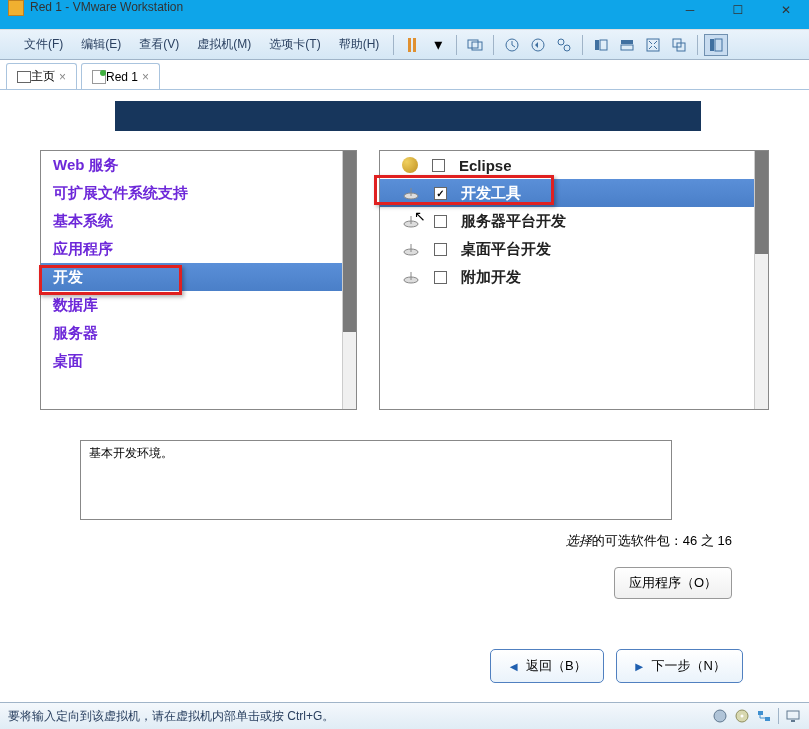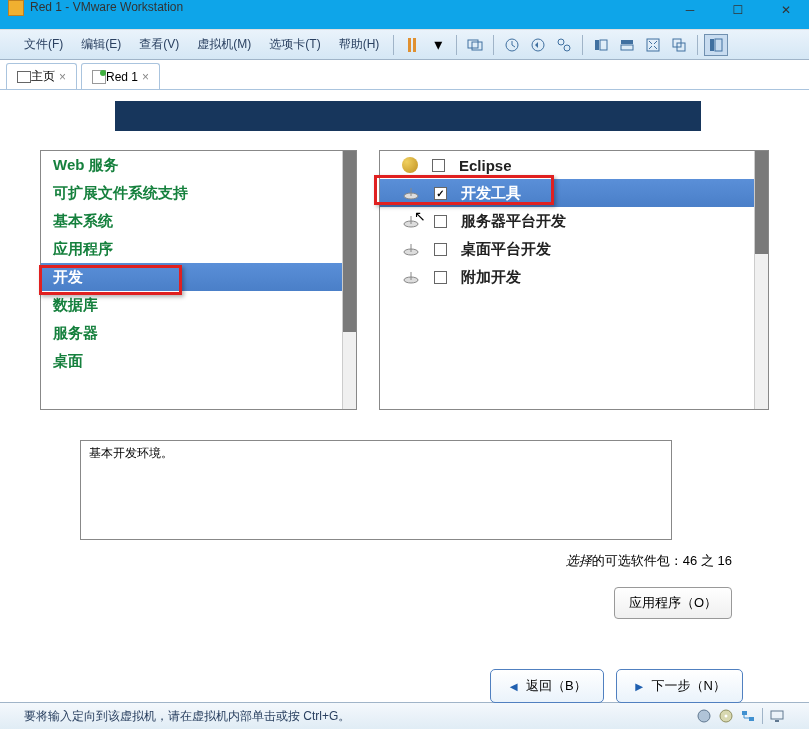--- a/index.html
+++ b/index.html
@@ -29,44 +29,44 @@
     .content { height: 612px; position: relative; background: #fff; }
     .blue-banner { position: absolute; top: 11px; left: 115px; width: 586px; height: 30px; background: #17365c; }
     
     .main-area { position: absolute; top: 60px; left: 40px; right: 40px; bottom: 0; }
     .panels { display: flex; gap: 22px; height: 260px; }
     .panel-left { width: 317px; border: 1px solid #888; background: #fff; position: relative; }
     .panel-right { flex: 1; border: 1px solid #888; background: #fff; position: relative; }
     .scrollbar { position: absolute; right: 0; top: 0; width: 14px; height: 100%; background: #f0f0f0; border-left: 1px solid #ccc; }
     .scrollbar-thumb { width: 100%; height: 70%; background: #7a7a7a; }
     
-    .cat-item { height: 28px; padding-left: 12px; display: flex; align-items: center; font-size: 15px; font-weight: bold; color: #15803d; cursor: pointer; }
+    .cat-item { height: 28px; padding-left: 12px; display: flex; align-items: center; font-size: 15px; font-weight: bold; color: #6d28d9; cursor: pointer; }
     .cat-item.selected { background: linear-gradient(to bottom, #5a8fd8, #4a7fc8); color: #fff; }
     
     .pkg-item { height: 28px; padding-left: 22px; display: flex; align-items: center; gap: 14px; font-size: 15px; font-weight: bold; color: #222; cursor: pointer; }
     .pkg-item.selected { background: linear-gradient(to bottom, #5a8fd8, #4a7fc8); color: #fff; }
     .pkg-icon { width: 18px; height: 14px; }
     .pkg-eclipse-icon { width: 16px; height: 16px; background: radial-gradient(circle at 30% 30%, #f0d060, #c09020); border-radius: 50%; }
     .checkbox { width: 13px; height: 13px; background: #fff; border: 1px solid #666; display: flex; align-items: center; justify-content: center; font-size: 10px; }
     .checkbox.checked::after { content: '✓'; color: #000; font-weight: bold; }
     .cursor-arrow { position: absolute; left: 34px; top: 57px; font-size: 14px; pointer-events: none; }
     
-    .desc-box { margin-top: 30px; margin-left: 40px; height: 100px; width: 592px; border: 1px solid #888; background: #fff; padding: 4px 8px; font-size: 12px; }
+    .desc-box { margin-top: 30px; margin-left: 40px; height: 80px; width: 592px; border: 1px solid #888; background: #fff; padding: 4px 8px; font-size: 12px; }
     
     .status-line { margin-top: 12px; text-align: right; padding-right: 37px; font-size: 13px; font-style: italic; }
     .status-line .nonit { font-style: normal; }
     
     .opt-btn-row { margin-top: 17px; text-align: right; padding-right: 37px; }
     .opt-btn { display: inline-block; border: 1px solid #999; background: linear-gradient(to bottom, #fff, #f0f0f0); padding: 6px 14px; font-size: 13px; border-radius: 4px; cursor: pointer; }
     
     .nav-row { margin-top: 50px; text-align: right; padding-right: 26px; display: flex; justify-content: flex-end; gap: 12px; }
     .nav-btn { border: 1px solid #5080c0; background: linear-gradient(to bottom, #fff, #eaf3fb); padding: 7px 16px; font-size: 13px; border-radius: 5px; cursor: pointer; display: flex; align-items: center; gap: 6px; }
     .arrow { font-weight: bold; color: #2060b0; }
     
-    .statusbar { height: 27px; background: linear-gradient(to bottom, #f4f8fc, #e0ecf5); border-top: 1px solid #a0b4c8; display: flex; align-items: center; padding: 0 24px; font-size: 12px; color: #2a4060; }
+    .statusbar { height: 27px; background: linear-gradient(to bottom, #f4f8fc, #e0ecf5); border-top: 1px solid #a0b4c8; display: flex; align-items: center; padding: 0 8px; font-size: 12px; color: #2a4060; }
     .statusbar-text { flex: 1; }
     .status-icons { display: flex; gap: 6px; }
     .status-icon { width: 16px; height: 16px; }
     
     .left-redbox { position: absolute; top: 114px; left: -2px; width: 143px; height: 30px; border: 3px solid #e02020; box-shadow: 2px 2px 4px rgba(0,0,0,0.3); pointer-events: none; z-index: 10; }
     .right-redbox { position: absolute; top: -4px; left: -6px; width: 180px; height: 30px; border: 3px solid #e02020; box-shadow: 2px 2px 4px rgba(0,0,0,0.3); pointer-events: none; z-index: 10; }
   </style>
 </head>
 <body>
 

